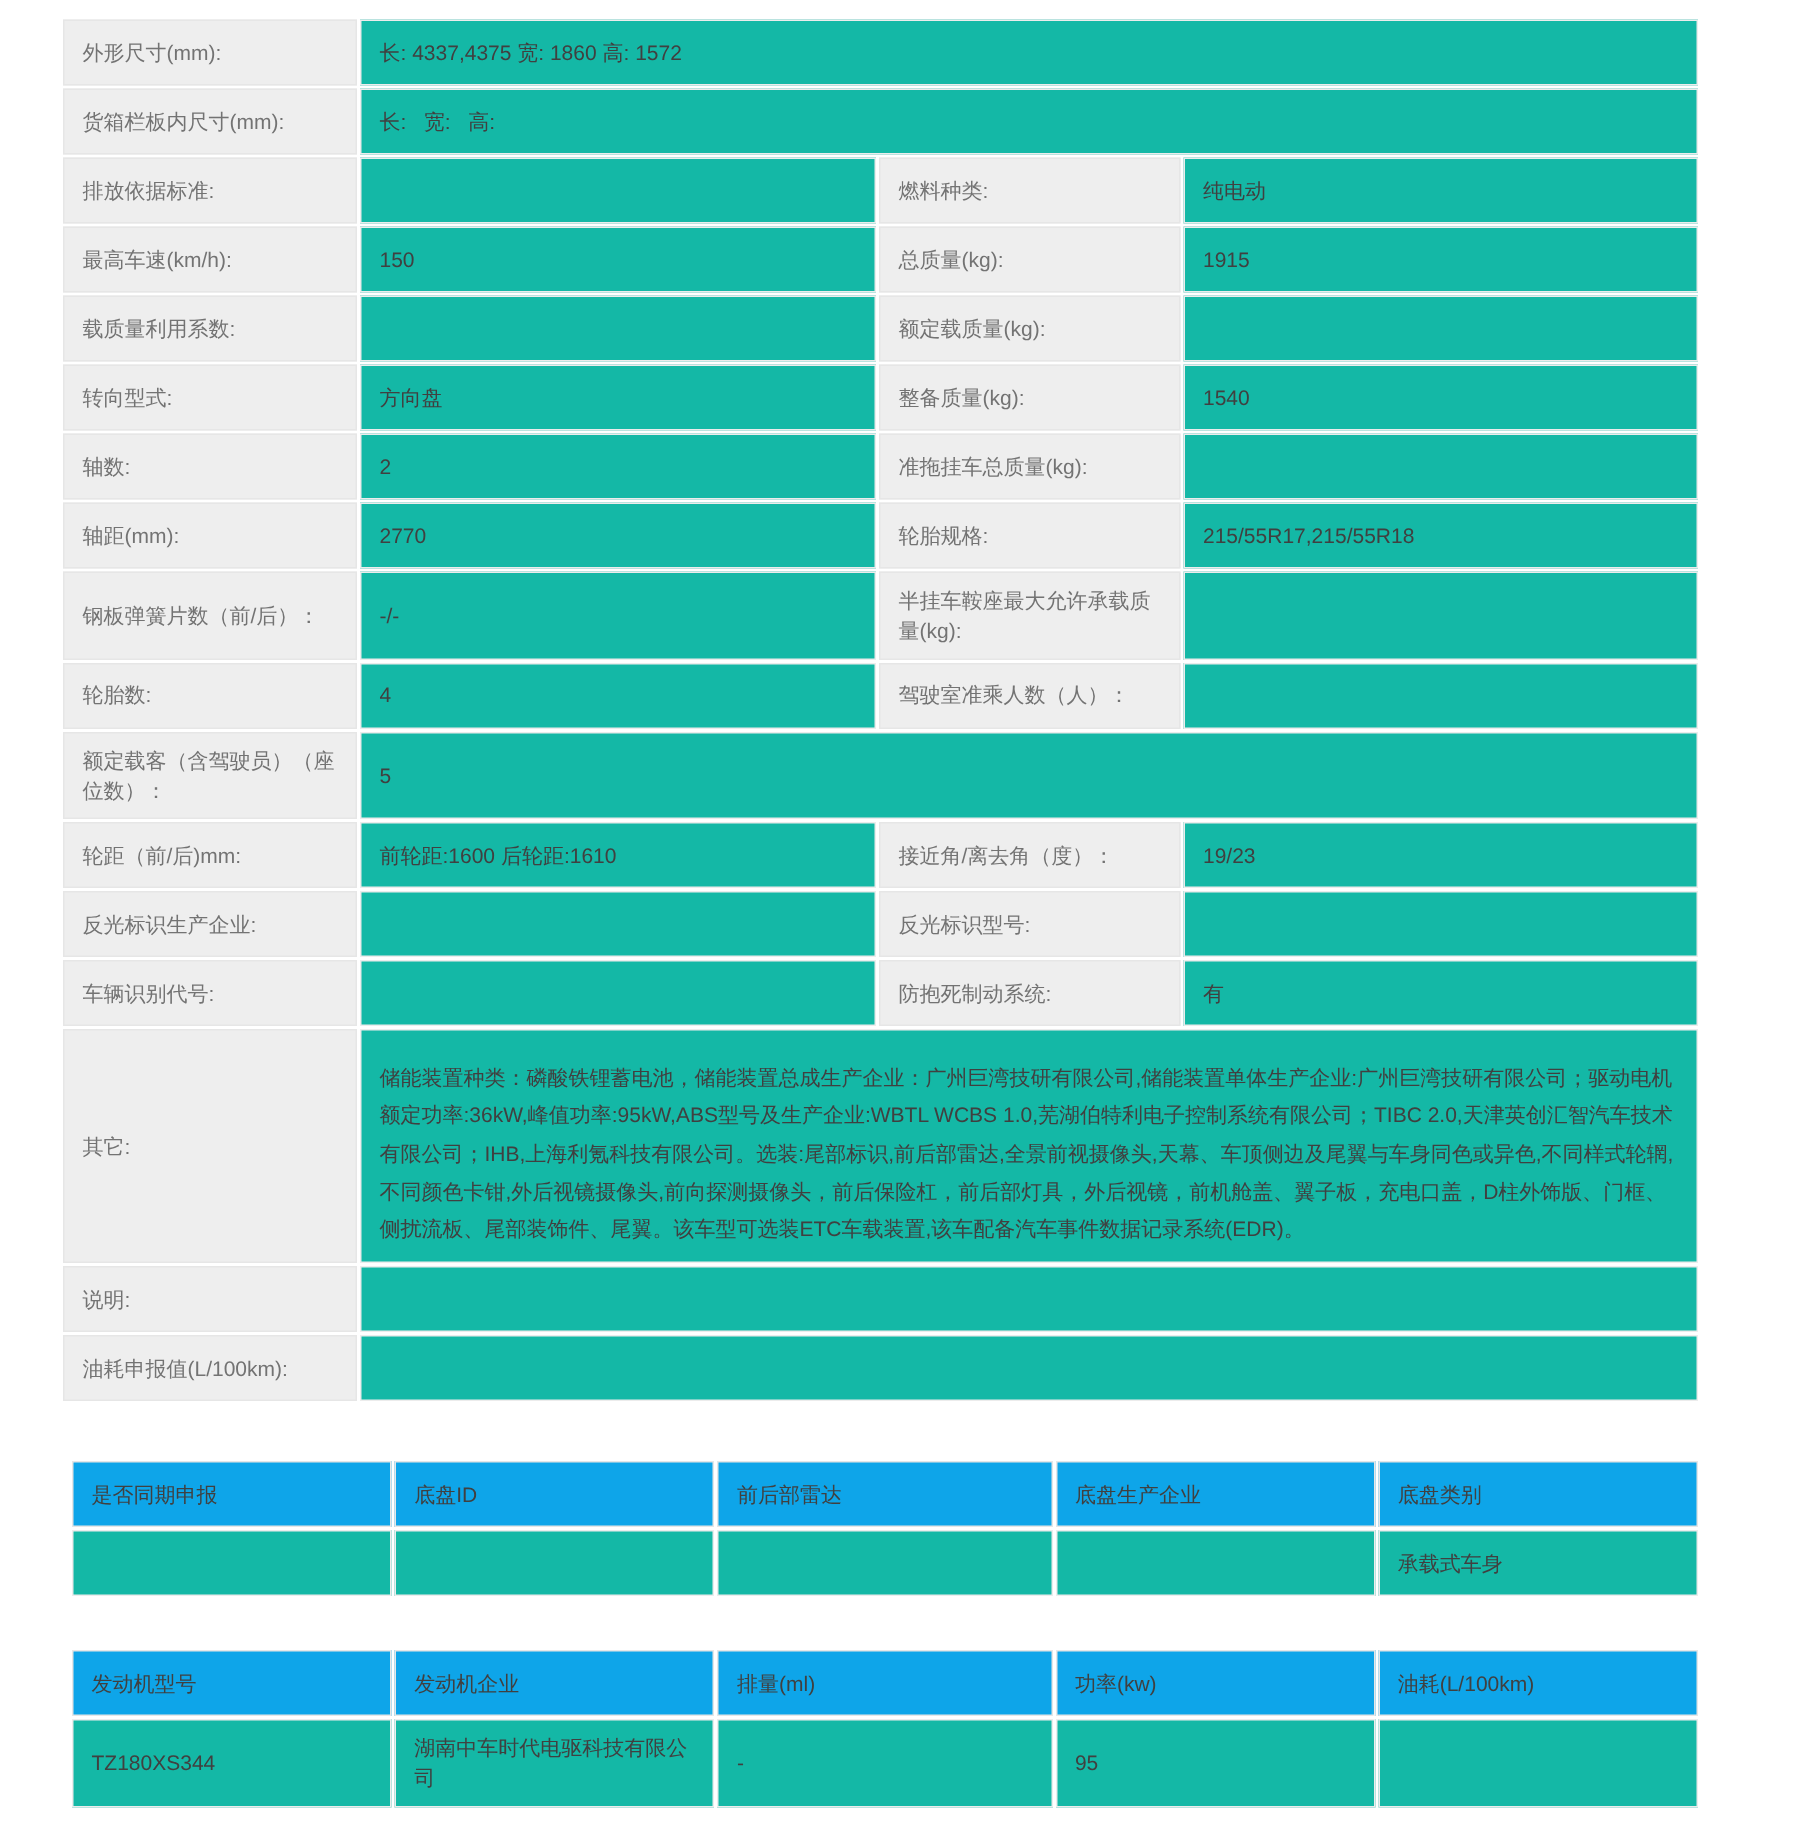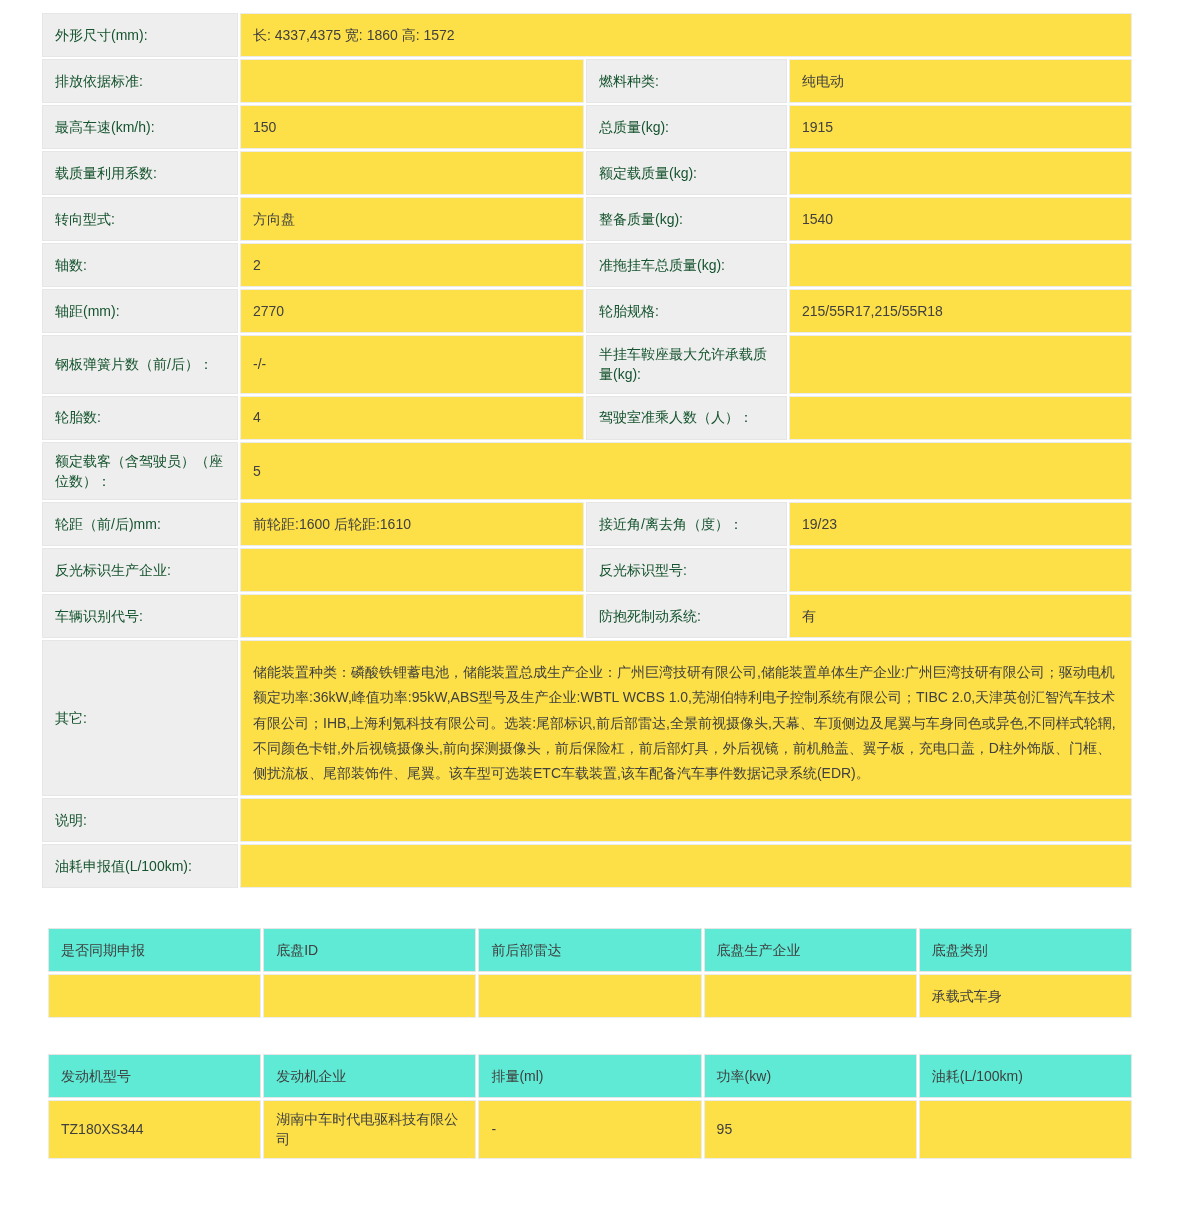--- a/index.html
+++ b/index.html
@@ -16,55 +16,59 @@
     font-size:14px;
     font-weight:normal;
     text-align:left;
     vertical-align:middle;
     padding:8px 12px;
     line-height:1.45;
     border:1px solid #ececec;
     overflow:hidden;
     word-break:break-all;
   }
-  .lbl{background:#eeeeee;border-color:#e6e6e6;color:#14532d;}
-  .val{background:#fde047;white-space:pre-wrap;}
+  .lbl{background:#eeeeee;border-color:#e6e6e6;color:#737373;}
+  .val{background:#14b8a6;white-space:pre-wrap;}
   .h26 td,.h26 th{height:26px;}
 
   .main{width:1094px;}
   .main col.c1{width:196px;}
   .main col.c2{width:344px;}
   .main col.c3{width:201px;}
   .main col.c4{width:343px;}
   .other-cell{line-height:1.8;padding-top:19px;padding-bottom:9px;}
 
   .sub{width:1088px;margin-left:6px;}
   .sub col{width:212px;}
   .sub col.cw{width:222px;}
   .t-chassis{margin-top:36px;}
   .t-engine{margin-top:32px;}
-  .hdr{background:#5eead4;border-color:#e6e6e6;}
+  .hdr{background:#0ea5e9;border-color:#e6e6e6;}
 </style>
 </head>
 <body>
 
 <div class="wrap">
 
   <table class="main">
     <colgroup>
         <col class="c1">
         <col class="c2">
         <col class="c3">
         <col class="c4">
       </colgroup>
 
     <tbody>
         <tr class="h26">
       <td class="lbl">外形尺寸(mm):</td>
       <td class="val" colspan="3">长: 4337,4375 宽: 1860 高: 1572</td>
+    </tr>
+    <tr class="h26">
+      <td class="lbl">货箱栏板内尺寸(mm):</td>
+      <td class="val" colspan="3">长:   宽:   高:</td>
     </tr>
     <tr class="h26">
       <td class="lbl">排放依据标准:</td>
       <td class="val"></td>
       <td class="lbl">燃料种类:</td>
       <td class="val">纯电动</td>
     </tr>
     <tr class="h26">
       <td class="lbl">最高车速(km/h):</td>
       <td class="val">150</td>

